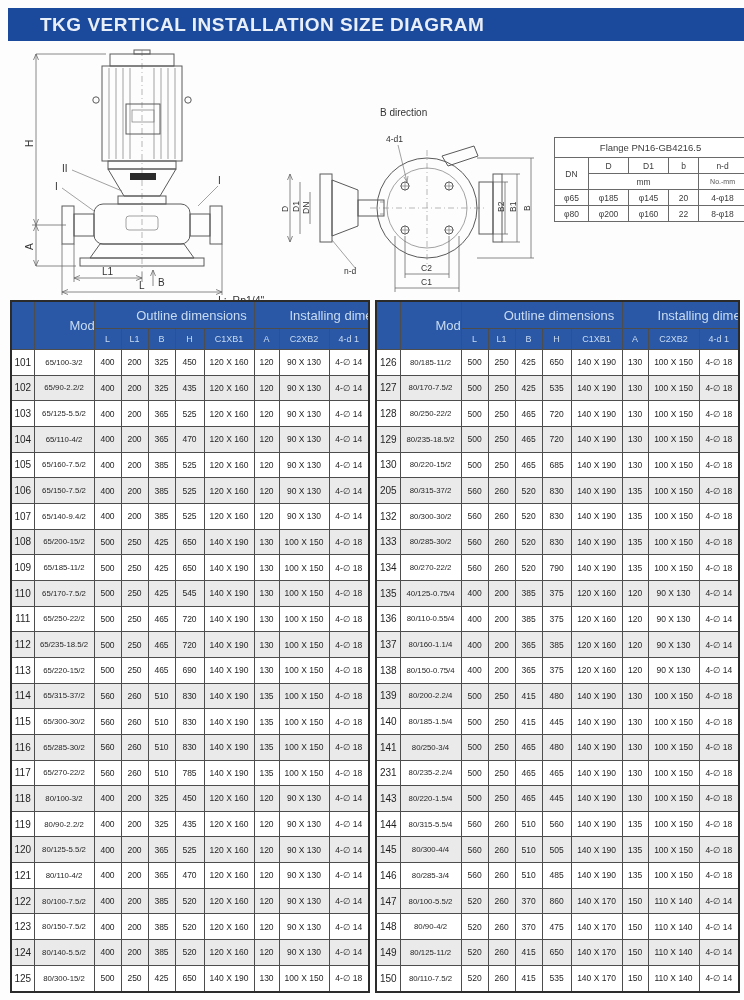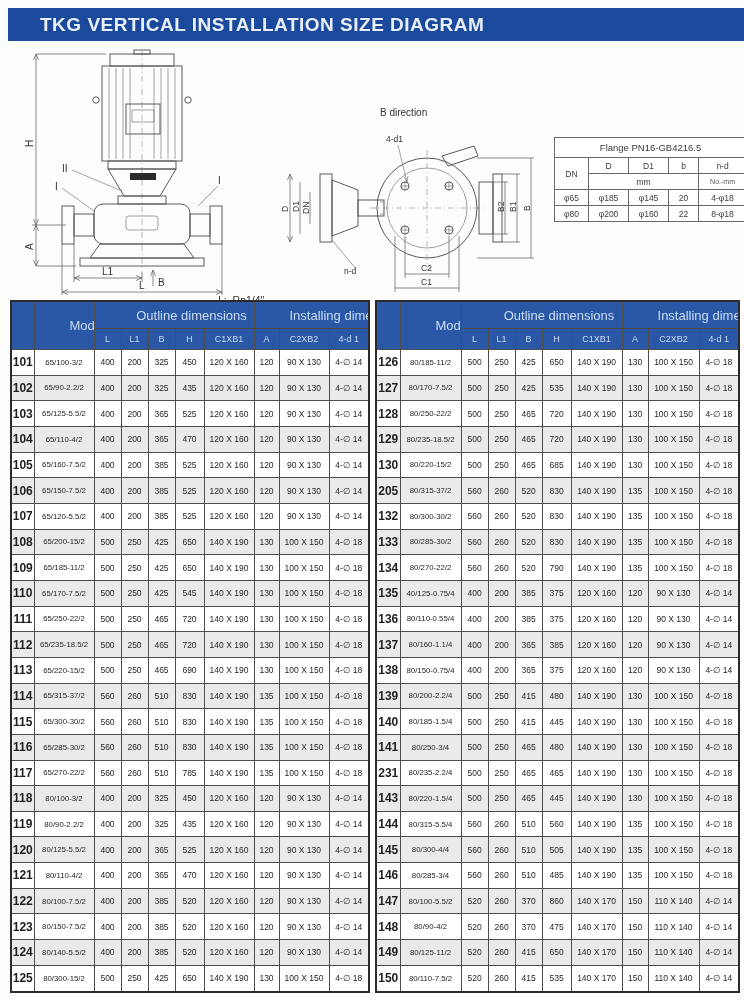--- a/index.html
+++ b/index.html
@@ -38,21 +38,21 @@
   .tables{position:absolute;left:10px;top:300px;width:726px;height:693px;display:flex;gap:5px;}
   .size-table{border-collapse:collapse;table-layout:fixed;height:100%;background:#fff;
     font-size:8.5px;border:2px solid #2b2b2b;}
   .size-table.left{width:358px;}
   .size-table.right{width:363px;}
   .size-table th,.size-table td{border:1px solid #4d4d4d;text-align:center;padding:0;overflow:hidden;white-space:nowrap;}
   .size-table thead th{background:#2a58a6;color:#c9dcf2;font-weight:normal;}
   .size-table thead tr.grp th{height:26px;font-size:13px;padding-left:35px;}
   .size-table thead tr.sub th{height:20px;font-size:9px;}
   .size-table tbody tr:nth-child(even) td{background:#eaeaea;}
-  .size-table td.num{font-weight:bold;font-size:12px;}
+  .size-table td.num{font-weight:normal;font-size:10px;}
   .size-table td.model{font-size:7.8px;}
 </style>
 </head>
 <body>
 
 <div class="titlebar">TKG VERTICAL INSTALLATION SIZE DIAGRAM</div>
 
 <div class="drawzone">
 
   <svg style="position:absolute;left:22px;top:4px;" width="232" height="248" viewBox="0 0 232 248">
@@ -301,21 +301,21 @@
           <td>200</td>
           <td>385</td>
           <td>525</td>
           <td>120 X 160</td>
           <td>120</td>
           <td>90 X 130</td>
           <td>4-∅ 14</td>
         </tr>
         <tr>
           <td class="num">107</td>
-          <td class="model">65/120-5.5/2</td>
+          <td class="model">65/140-9.4/2</td>
           <td>400</td>
           <td>200</td>
           <td>385</td>
           <td>525</td>
           <td>120 X 160</td>
           <td>120</td>
           <td>90 X 130</td>
           <td>4-∅ 14</td>
         </tr>
         <tr>

